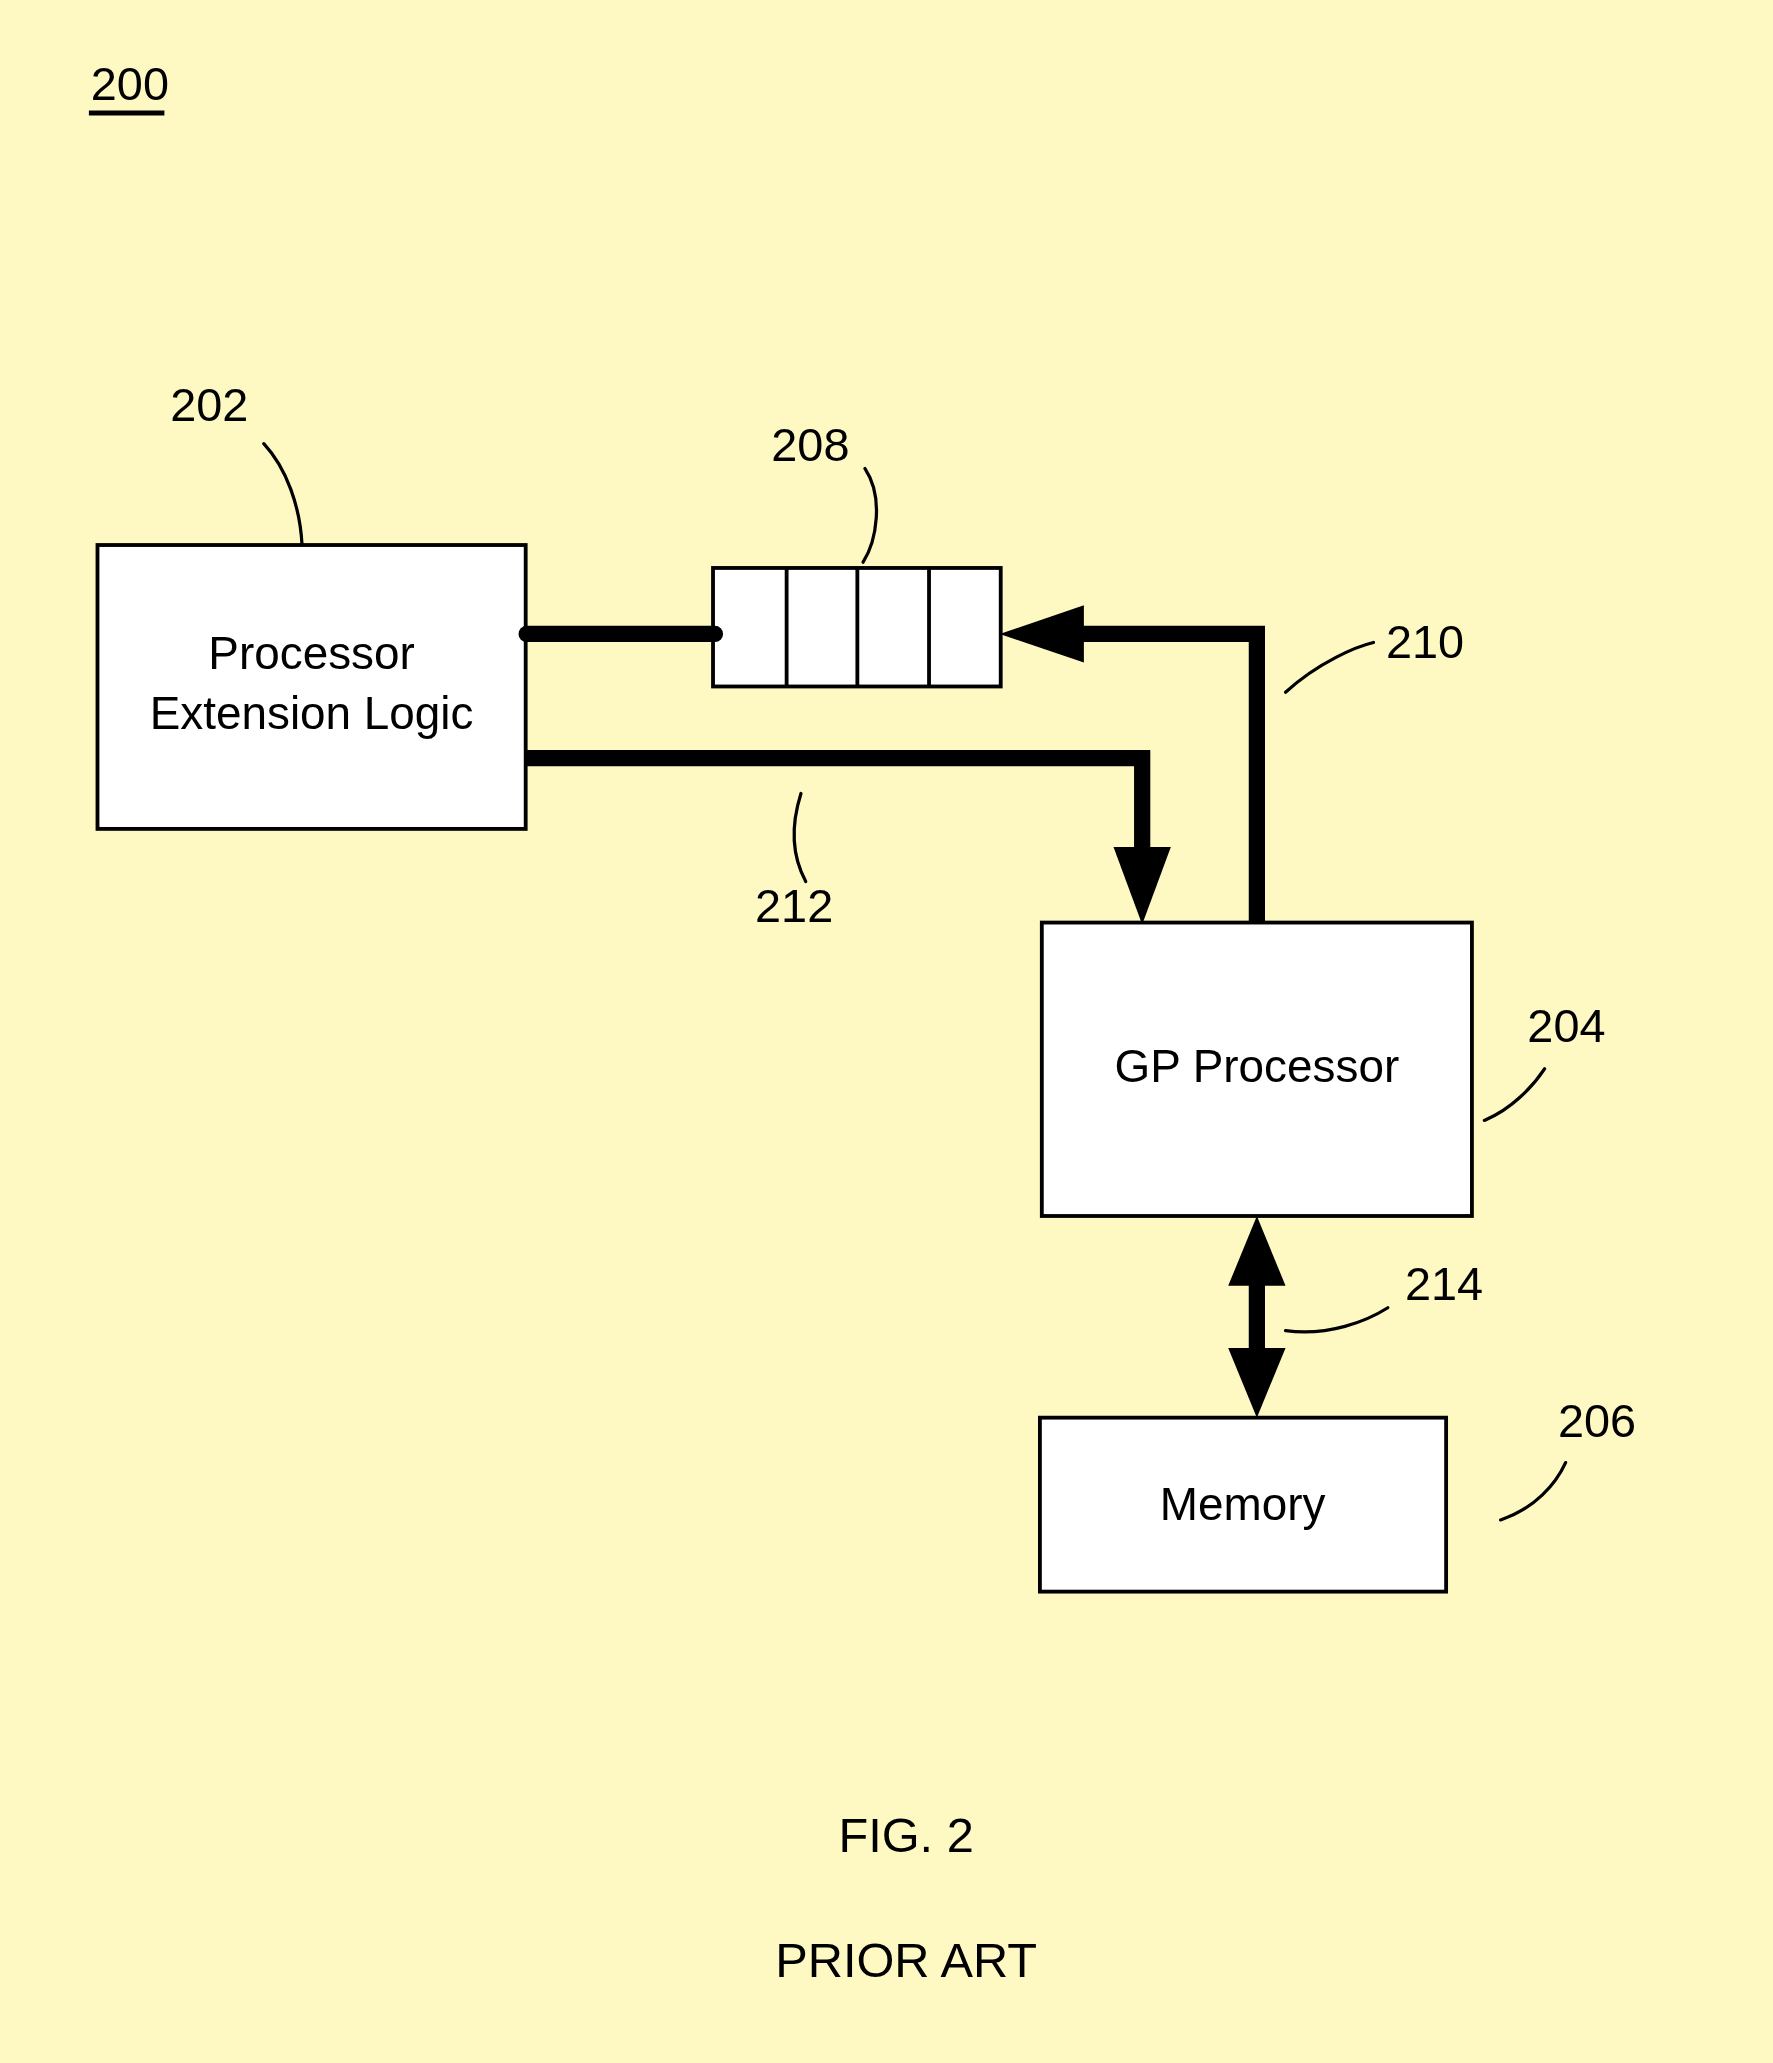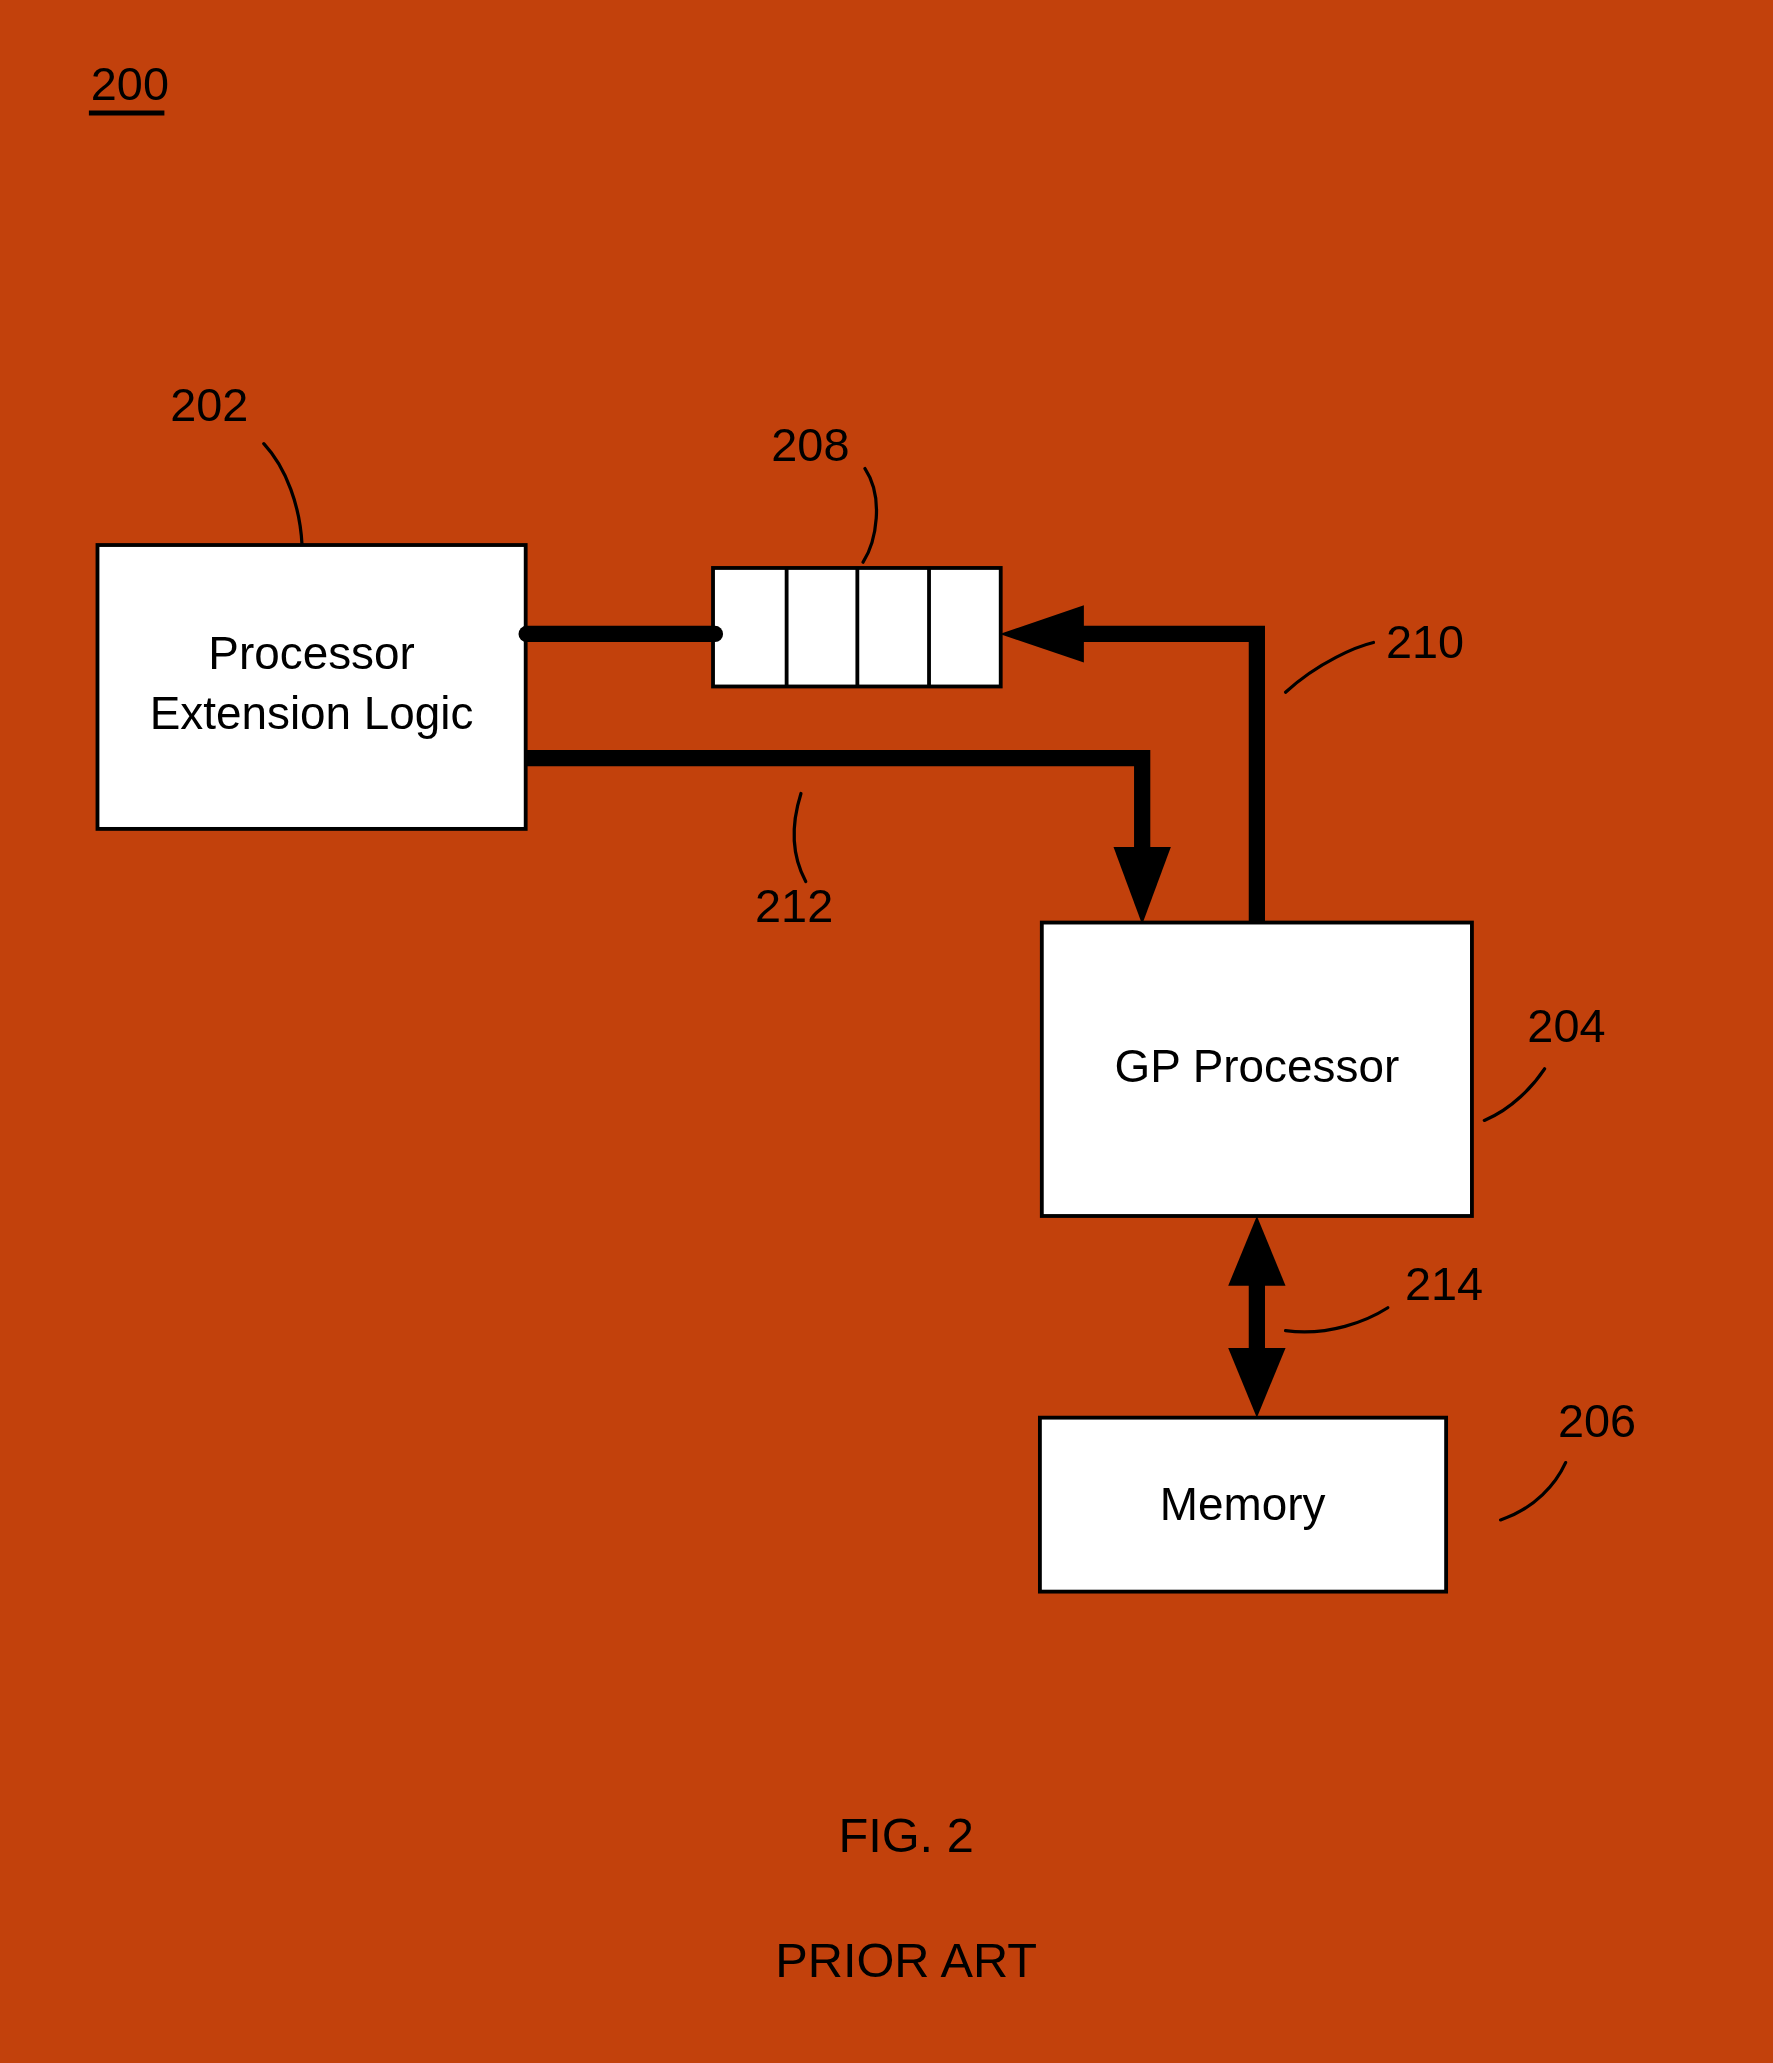--- a/index.html
+++ b/index.html
@@ -9,21 +9,21 @@
     background: #ffffff;
   }
   body {
     font-family: "Liberation Sans", "DejaVu Sans", sans-serif;
     color: #000000;
   }
   #figure-root {
     position: relative;
     width: 1773px;
     height: 2064px;
-    background: #c2410c;
+    background: #fef9c3;
     overflow: hidden;
   }
   #figure-svg {
     position: absolute;
     top: 0;
     left: 0;
     width: 1773px;
     height: 2064px;
     display: block;
   }

